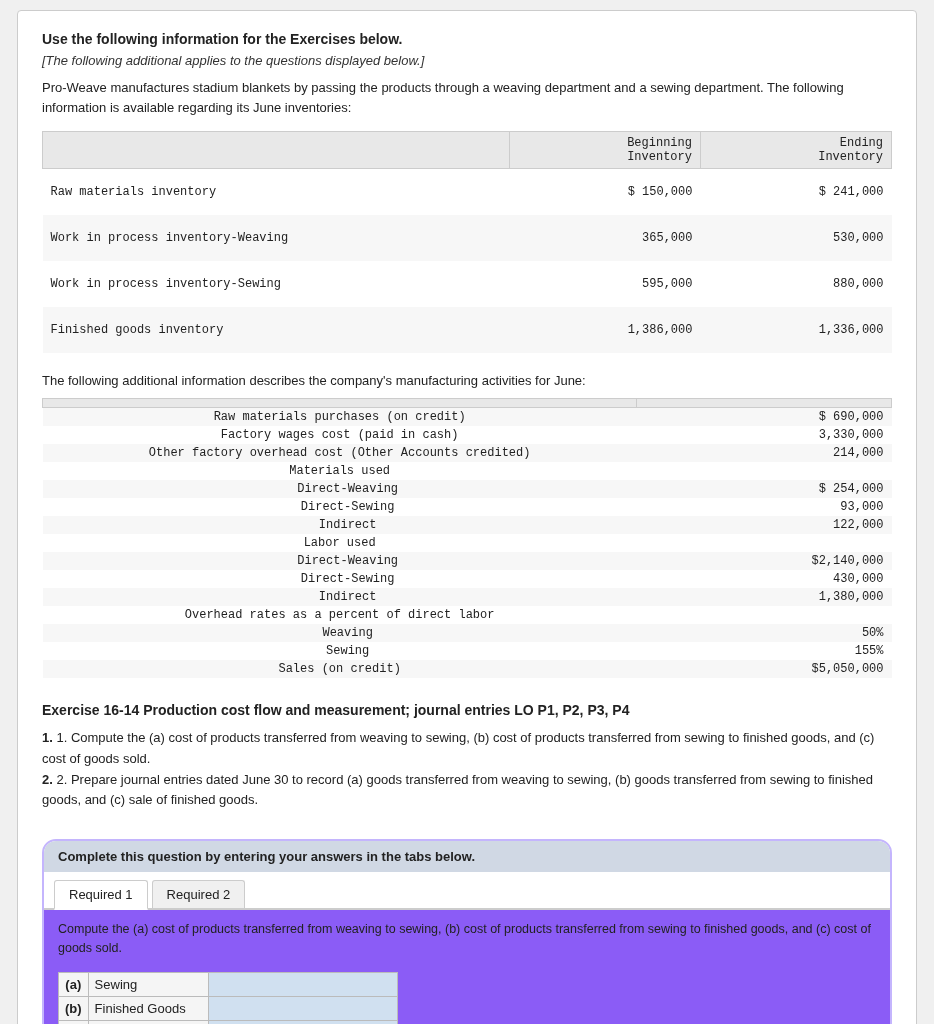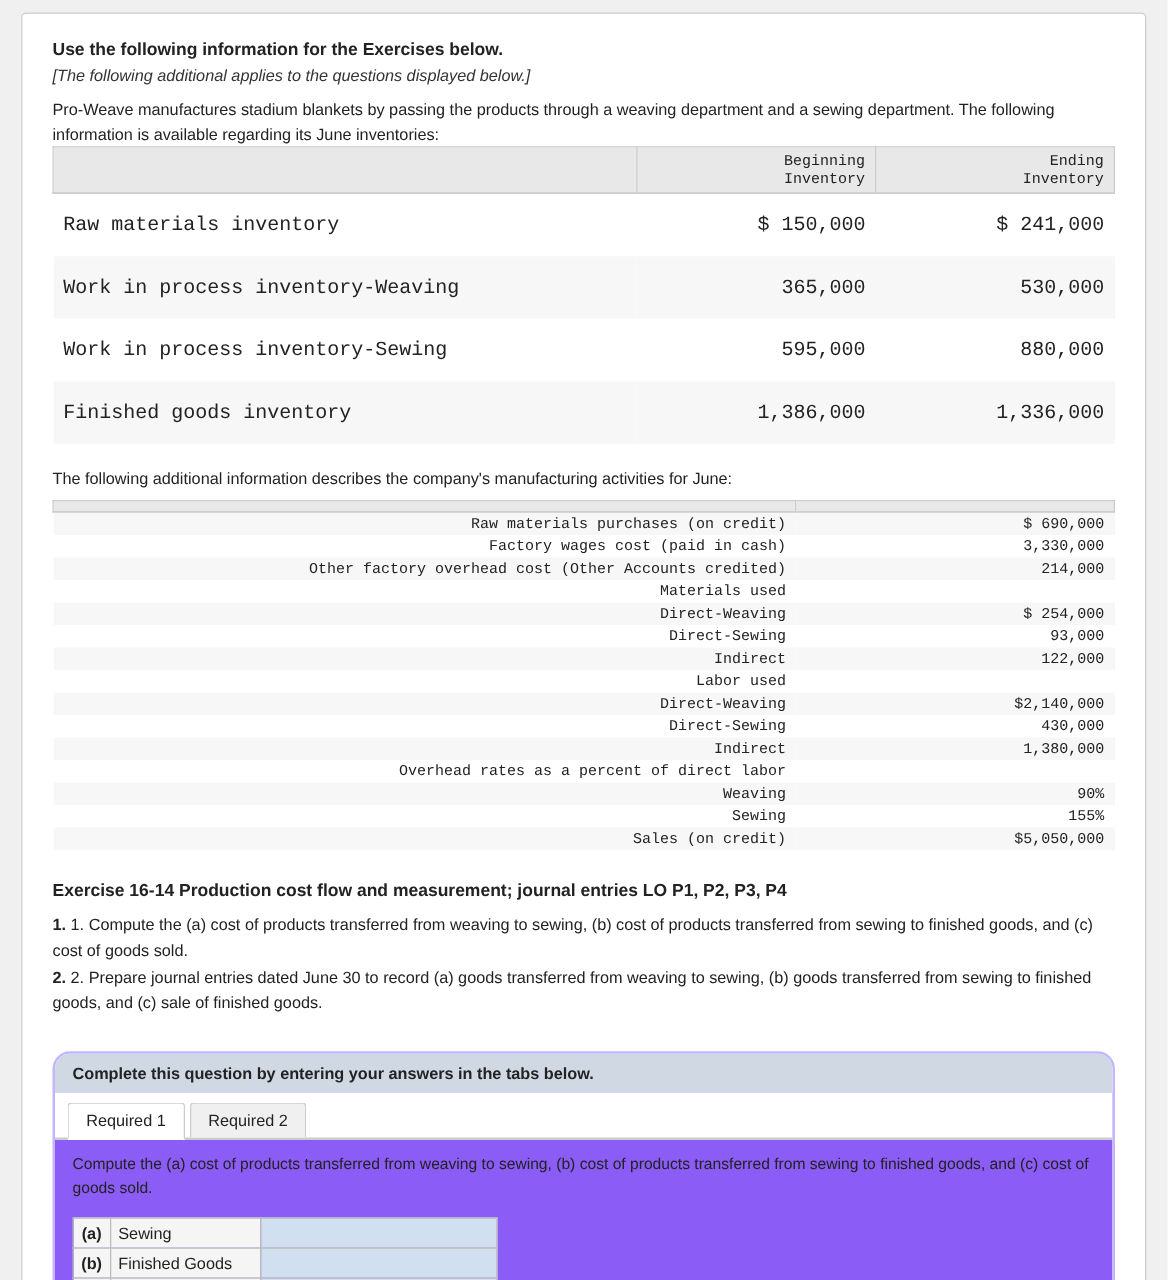--- a/index.html
+++ b/index.html
@@ -30,20 +30,21 @@
     }
     .info-section .italic-note {
       font-style: italic;
       margin-bottom: 10px;
       font-size: 13px;
       color: #333;
     }
     .info-section .description {
       font-size: 13px;
       line-height: 1.5;
+      margin-bottom: 14px;
     }
 
     
     .inventory-table-wrap {
       margin-bottom: 16px;
     }
     .inventory-table {
       width: 100%;
       border-collapse: collapse;
       font-family: 'Courier New', monospace;
@@ -65,21 +66,21 @@
     .inventory-table tbody tr {
       background: #fff;
     }
     .inventory-table tbody tr:nth-child(even) {
       background: #f7f7f7;
     }
     .inventory-table tbody td {
       padding: 16px 8px;
       border: none;
       font-family: 'Courier New', monospace;
-      font-size: 16px;
+      font-size: 12px;
     }
     .inventory-table tbody td.label-col {
       text-align: left;
     }
     .inventory-table tbody td.value-col {
       text-align: right;
     }
 
     
     .additional-info-section {
@@ -108,21 +109,21 @@
     .activities-table tbody tr:nth-child(even) {
       background: #fff;
     }
     .activities-table tbody td {
       padding: 2px 8px;
       border: none;
       font-family: 'Courier New', monospace;
       font-size: 12px;
     }
     .activities-table tbody td.label-col {
-      text-align: right;
+      text-align: center;
       width: 70%;
     }
     .activities-table tbody td.value-col {
       text-align: right;
       width: 30%;
     }
 
     
     .exercise-section {
       margin-top: 24px;
@@ -359,21 +360,21 @@
           <tr>
       <td class="label-col" style="padding-left:24px">Indirect</td>
       <td class="value-col">1,380,000</td>
     </tr>
           <tr>
       <td class="label-col" style="padding-left:8px">Overhead rates as a percent of direct labor</td>
       <td class="value-col"></td>
     </tr>
           <tr>
       <td class="label-col" style="padding-left:24px">Weaving</td>
-      <td class="value-col">90%</td>
+      <td class="value-col">50%</td>
     </tr>
           <tr>
       <td class="label-col" style="padding-left:24px">Sewing</td>
       <td class="value-col">155%</td>
     </tr>
           <tr>
       <td class="label-col" style="padding-left:8px">Sales (on credit)</td>
       <td class="value-col">$5,050,000</td>
     </tr>
         </tbody>

